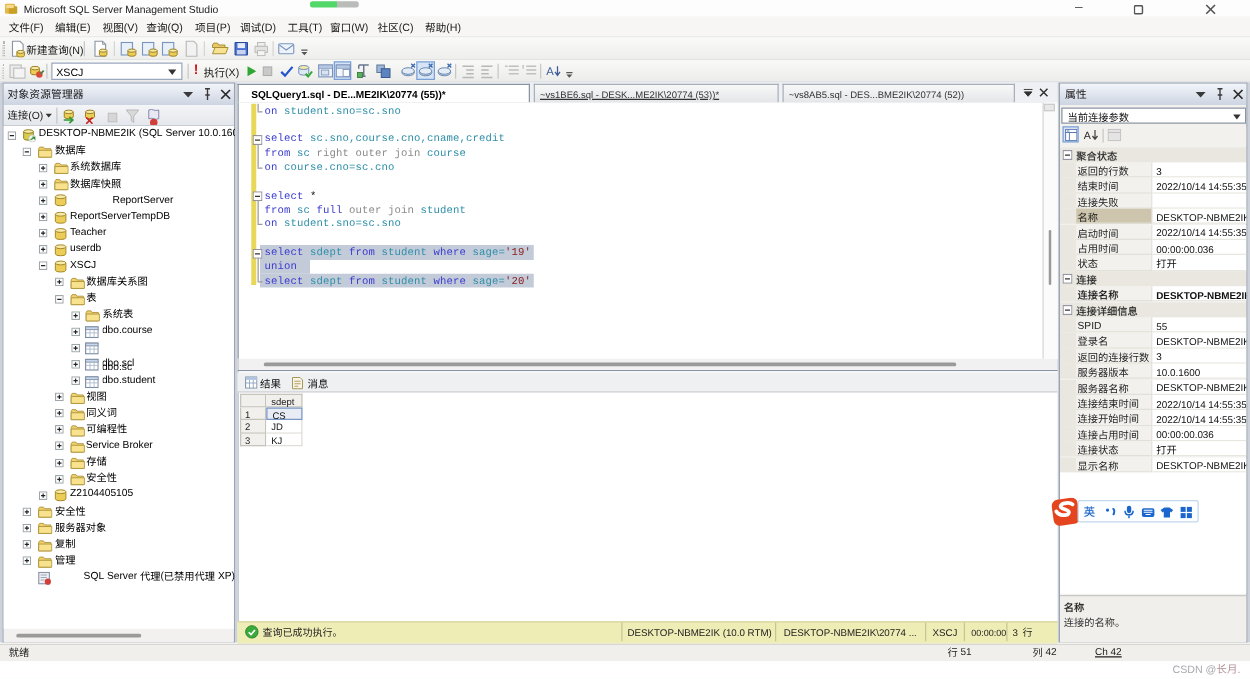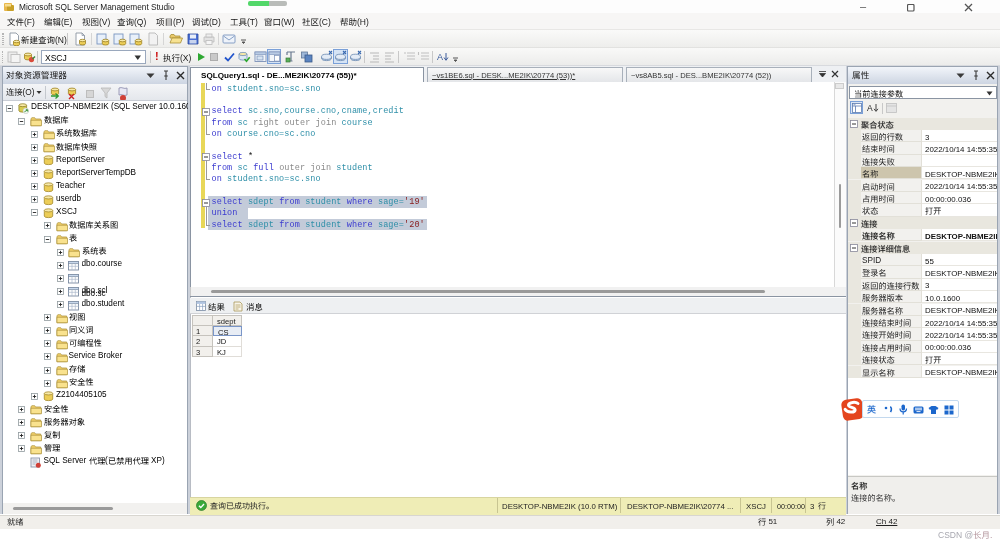--- a/index.html
+++ b/index.html
@@ -472,21 +472,21 @@
       </g>
     </svg></div>
 <svg style="position:absolute;left:31px;top:156.9px" width="7" height="7">
     <rect x="0.5" y="0.5" width="6" height="6" fill="#fff" stroke="#919b9f" stroke-width="0.8"></rect>
     <path d="M1.8 3.5 h3.4 M3.5 1.8 v3.4" stroke="#222" stroke-width="0.9"></path>
   </svg>
 <svg style="position:absolute;left:42.5px;top:155.4px" width="11" height="11" viewBox="0 0 12 12">
     <path d="M1.4000000000000004 2.6 v6.2 a4.6 1.7 0 0 0 9.2 0 v-6.2" fill="#eccd57" stroke="#9c8020" stroke-width="0.8"></path>
     <ellipse cx="6" cy="2.6" rx="4.6" ry="1.7" fill="#f7e9a8" stroke="#9c8020" stroke-width="0.8"></ellipse>
   </svg>
-<div style="position:absolute;left:56px;top:154.6px;width:132px;white-space:nowrap;overflow:hidden;"><span style="font-size:8.2px;color:#000;vertical-align:top;letter-spacing:0px;">ReportServer</span></div>
+<div style="position:absolute;left:56px;top:154.6px;width:132px;white-space:nowrap;overflow:hidden;"><span style="font-size:8.2px;color:#000;vertical-align:top;letter-spacing:0px;margin-left:34px;">ReportServer</span></div>
 <svg style="position:absolute;left:31px;top:170.0px" width="7" height="7">
     <rect x="0.5" y="0.5" width="6" height="6" fill="#fff" stroke="#919b9f" stroke-width="0.8"></rect>
     <path d="M1.8 3.5 h3.4 M3.5 1.8 v3.4" stroke="#222" stroke-width="0.9"></path>
   </svg>
 <svg style="position:absolute;left:42.5px;top:168.5px" width="11" height="11" viewBox="0 0 12 12">
     <path d="M1.4000000000000004 2.6 v6.2 a4.6 1.7 0 0 0 9.2 0 v-6.2" fill="#eccd57" stroke="#9c8020" stroke-width="0.8"></path>
     <ellipse cx="6" cy="2.6" rx="4.6" ry="1.7" fill="#f7e9a8" stroke="#9c8020" stroke-width="0.8"></ellipse>
   </svg>
 <div style="position:absolute;left:56px;top:167.7px;width:132px;white-space:nowrap;overflow:hidden;"><span style="font-size:8.2px;color:#000;vertical-align:top;letter-spacing:0px;">ReportServerTempDB</span></div>
 <svg style="position:absolute;left:31px;top:183.1px" width="7" height="7">
@@ -752,21 +752,21 @@
       <g fill="#000" transform="translate(0,7.95) scale(0.00820,-0.00820)">
         <use href="#N7ba1" x="0"></use>
         <use href="#N7406" x="1000"></use>
       </g>
     </svg></div>
 <svg style="position:absolute;left:29.5px;top:456.7px" width="11" height="11">
     <rect x="1" y="1" width="8.5" height="9" fill="#f0f0f4" stroke="#8a94a8" stroke-width="0.9"></rect>
     <path d="M2.5 3 h5 M2.5 5 h5 M2.5 7 h3" stroke="#9aa4b8" stroke-width="0.8"></path>
     <circle cx="8.3" cy="8.3" r="2.5" fill="#d04038"></circle>
   </svg>
-<div style="position:absolute;left:43.5px;top:455.9px;width:144.5px;white-space:nowrap;overflow:hidden;"><span style="font-size:8.2px;color:#000;vertical-align:top;letter-spacing:0px;">SQL&nbsp;Server&nbsp;</span><svg class="tx " width="16.4" height="10.7" style="width:16.4px;height:10.7px">
+<div style="position:absolute;left:43.5px;top:455.9px;width:144.5px;white-space:nowrap;overflow:hidden;text-align:right;"><span style="font-size:8.2px;color:#000;vertical-align:top;letter-spacing:0px;">SQL&nbsp;Server&nbsp;</span><svg class="tx " width="16.4" height="10.7" style="width:16.4px;height:10.7px">
       <g fill="#000" transform="translate(0,7.95) scale(0.00820,-0.00820)">
         <use href="#N4ee3" x="0"></use>
         <use href="#N7406" x="1000"></use>
       </g>
     </svg><span style="font-size:8.2px;color:#000;vertical-align:top;letter-spacing:0px;">(</span><svg class="tx " width="41.0" height="10.7" style="width:41.0px;height:10.7px">
       <g fill="#000" transform="translate(0,7.95) scale(0.00820,-0.00820)">
         <use href="#N5df2" x="0"></use>
         <use href="#N7981" x="1000"></use>
         <use href="#N7528" x="2000"></use>
         <use href="#N4ee3" x="3000"></use>

